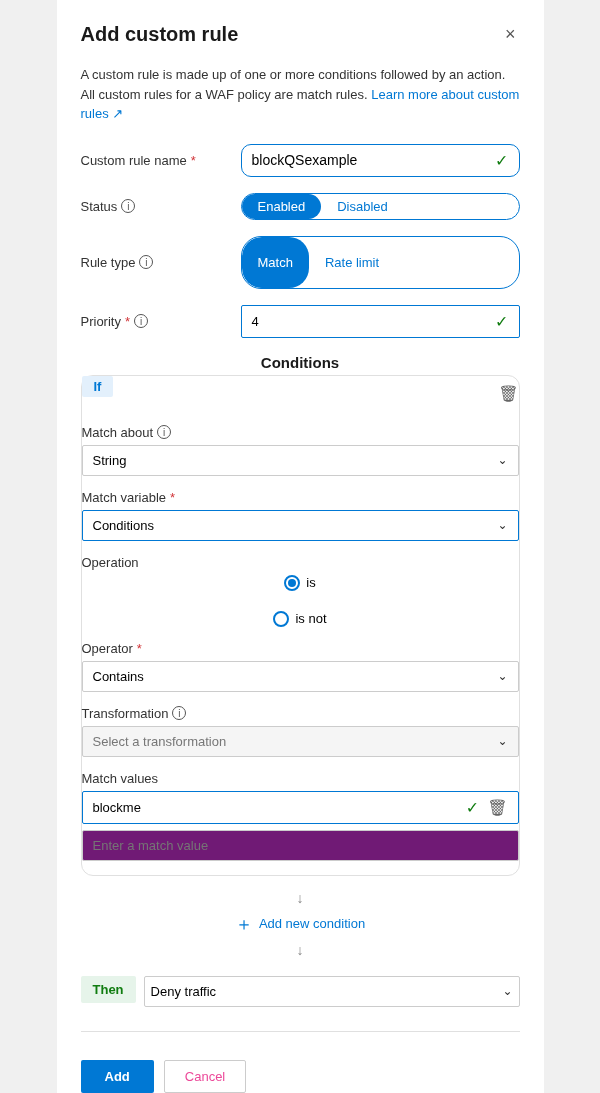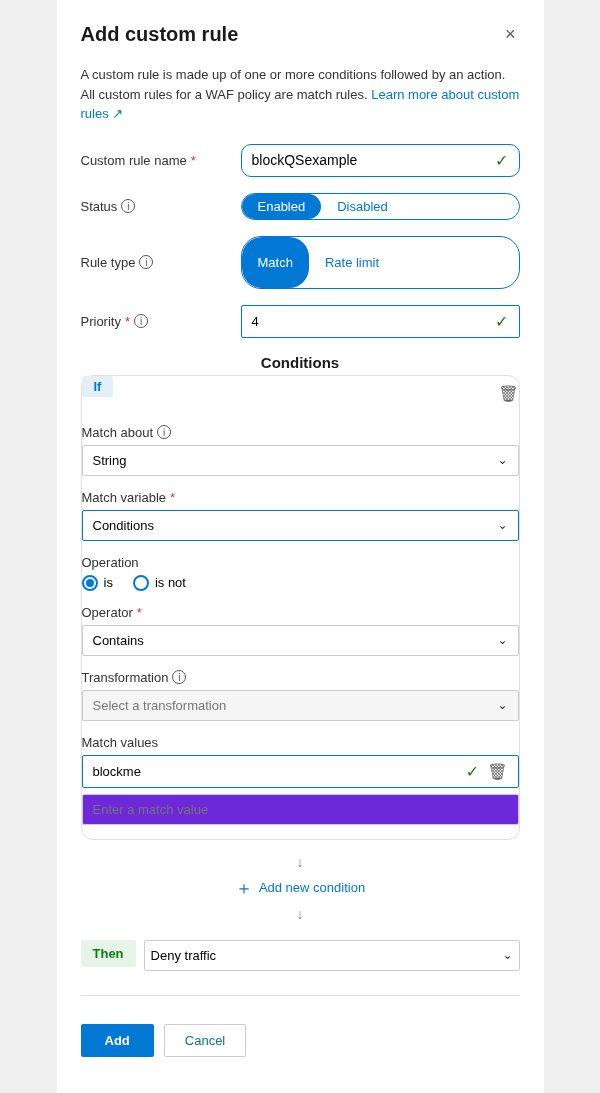--- a/index.html
+++ b/index.html
@@ -205,20 +205,21 @@
       border-color: #0078d4;
     }
     .dropdown-chevron {
       color: #333;
       font-size: 12px;
     }
     .radio-group {
       display: flex;
       gap: 20px;
       align-items: center;
+      flex-direction: column;
     }
     .radio-option {
       display: flex;
       align-items: center;
       gap: 6px;
       font-size: 13px;
       cursor: pointer;
     }
     .radio-circle {
       width: 16px;
@@ -268,21 +269,21 @@
       display: flex;
       align-items: center;
       gap: 8px;
     }
     .match-value-empty {
       width: 100%;
       border: 1px solid #ccc;
       border-radius: 2px;
       padding: 7px 10px;
       font-size: 13px;
-      background: #6d28d9;
+      background: #701a75;
       color: #aaa;
     }
     .add-condition {
       display: flex;
       flex-direction: column;
       align-items: center;
       margin: 10px 0 16px 0;
     }
     .add-condition-btn {
       display: flex;
@@ -337,21 +338,21 @@
       color: #fff;
       border: none;
       border-radius: 2px;
       padding: 8px 24px;
       font-size: 13px;
       cursor: pointer;
       font-weight: 600;
     }
     .btn-cancel {
       background: #fff;
-      color: #0f766e;
+      color: #ec4899;
       border: 1px solid #ccc;
       border-radius: 2px;
       padding: 8px 20px;
       font-size: 13px;
       cursor: pointer;
     }
     .arrow-connector {
       display: flex;
       flex-direction: column;
       align-items: center;

